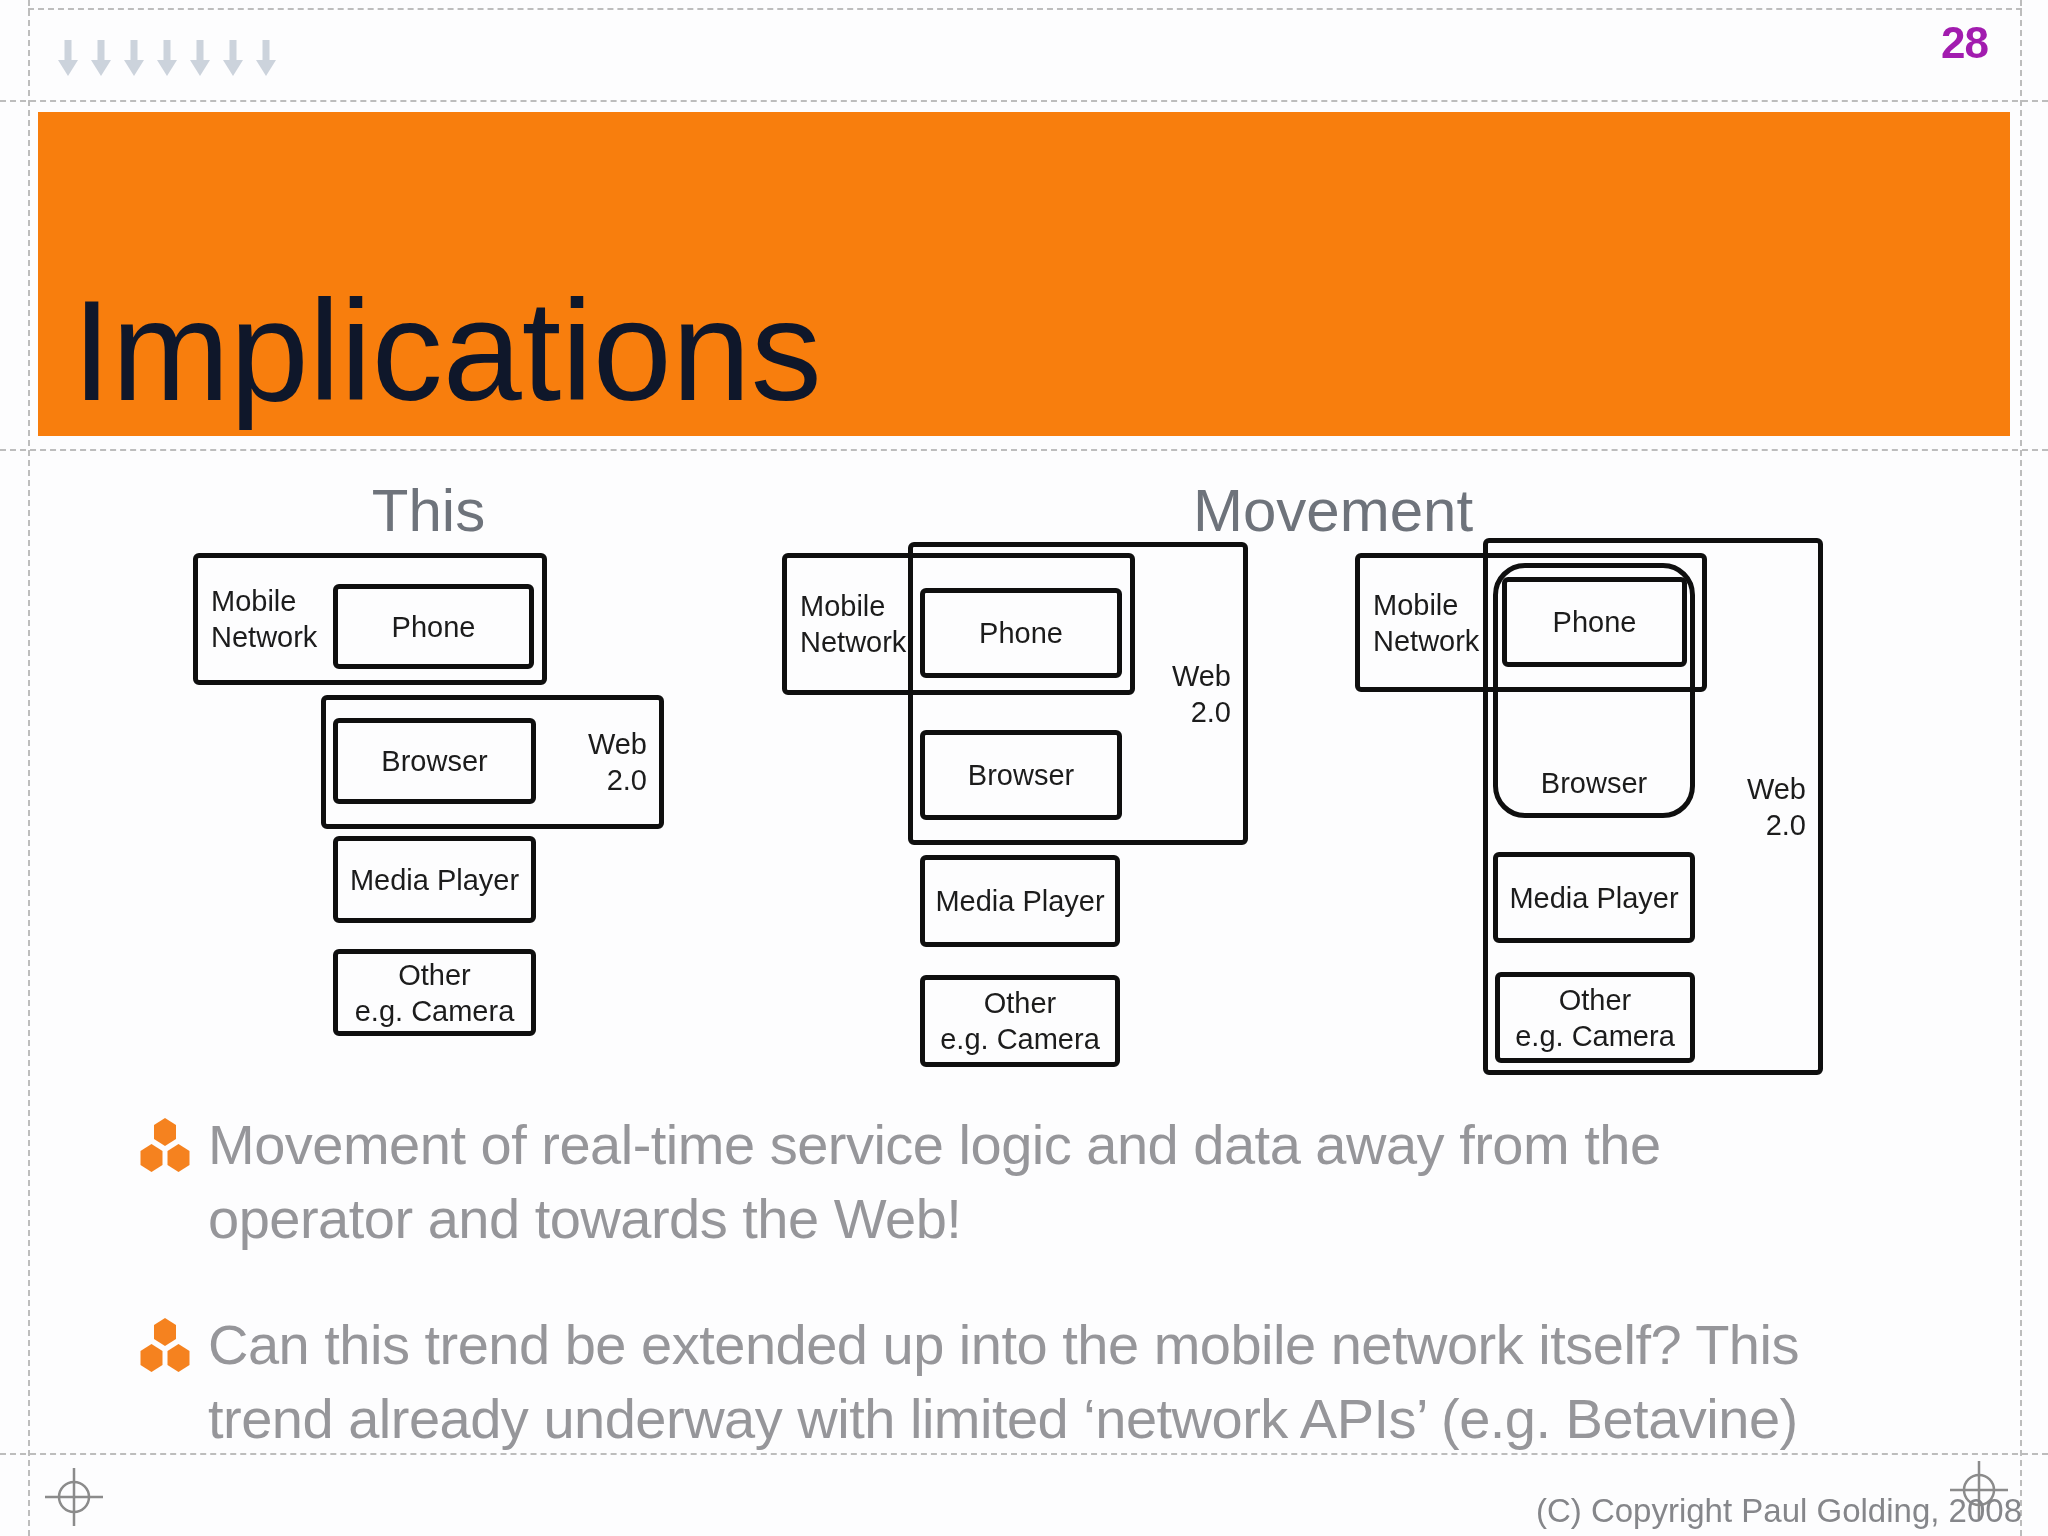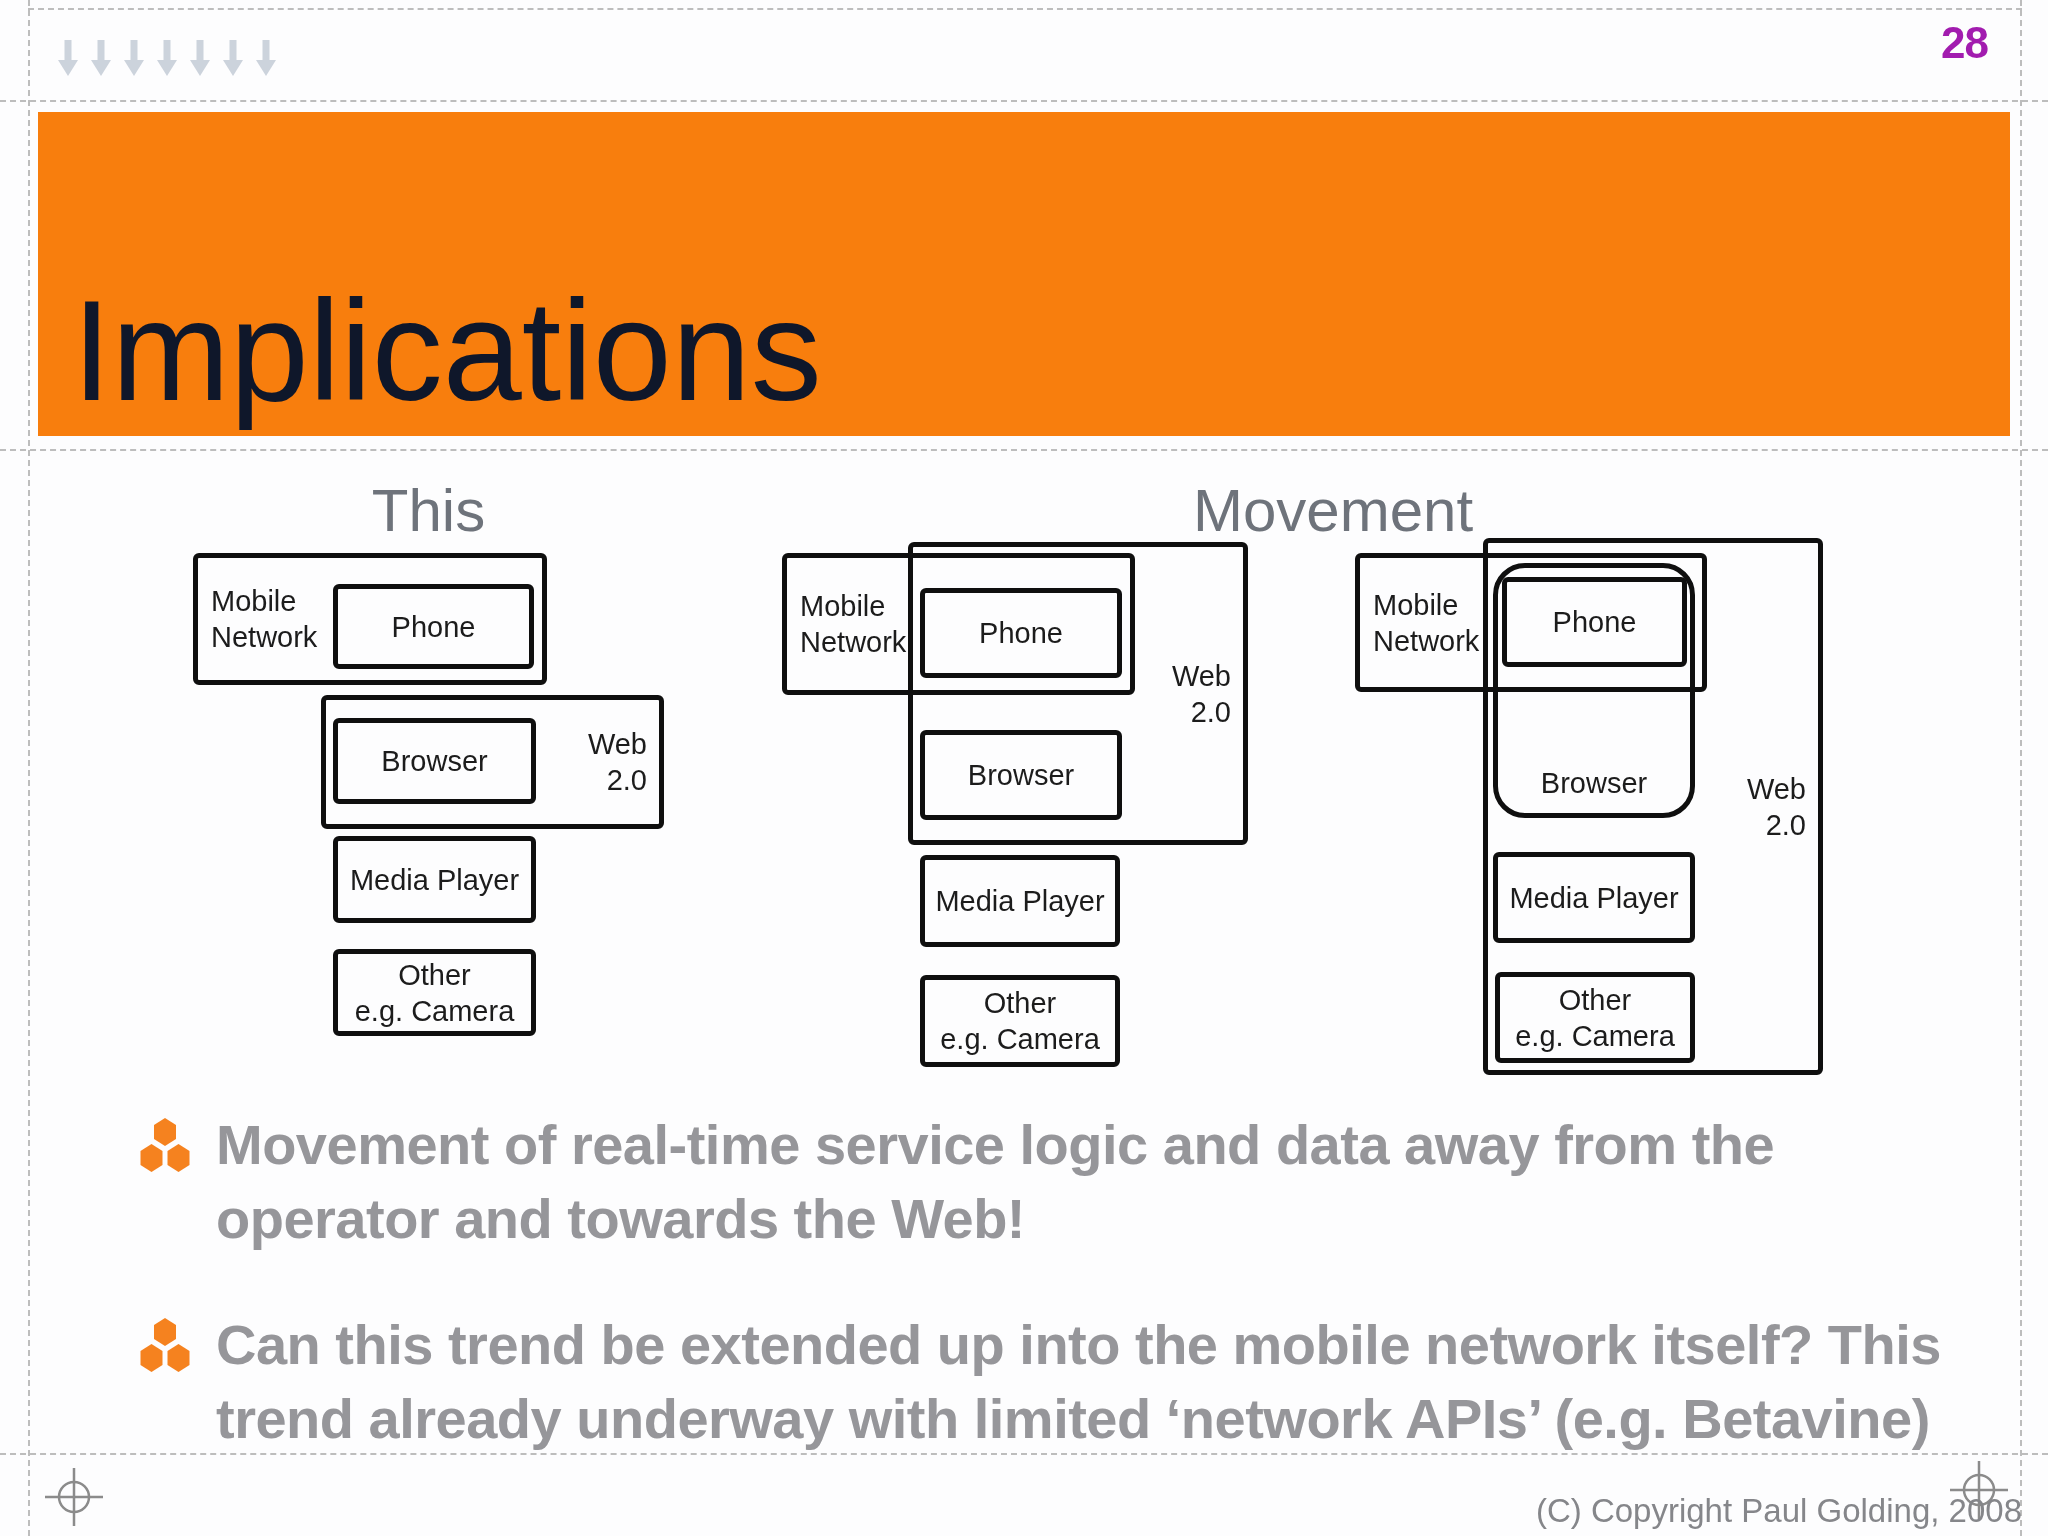--- a/index.html
+++ b/index.html
@@ -51,23 +51,22 @@
     position:absolute;right:12px;top:50%;transform:translateY(-50%);
     text-align:right;
   }
   .browser-floating{
     position:absolute;left:0;right:0;bottom:12px;text-align:center;
   }
   
   .bullet-row{position:absolute;left:138px;display:flex;align-items:flex-start;}
   .bullet-row svg{margin-top:8px;flex:0 0 auto;}
   .bullet-text{
-    margin-left:24px;color:#96969a;font-size:56px;line-height:74px;
+    margin-left:16px;color:#96969a;font-size:56px;line-height:74px;
     letter-spacing:-0.5px;
-    font-weight:bold;
   }
   .bullet-text div{white-space:nowrap;}
   
   .footer{
     position:absolute;right:26px;top:1492px;
     color:#85868a;font-size:33px;
   }
   .crosshair{position:absolute;}
 </style>
 </head>

